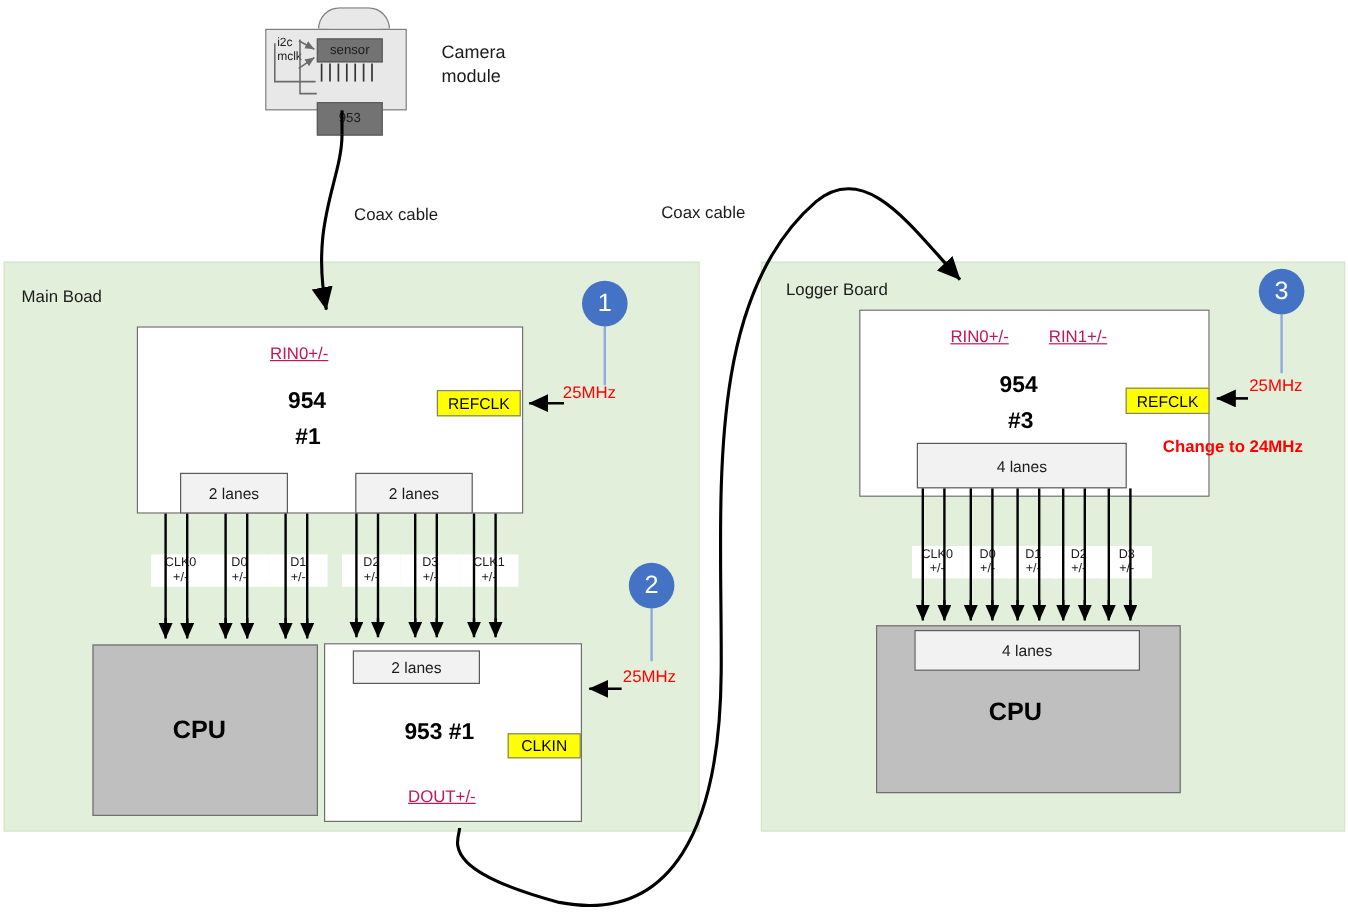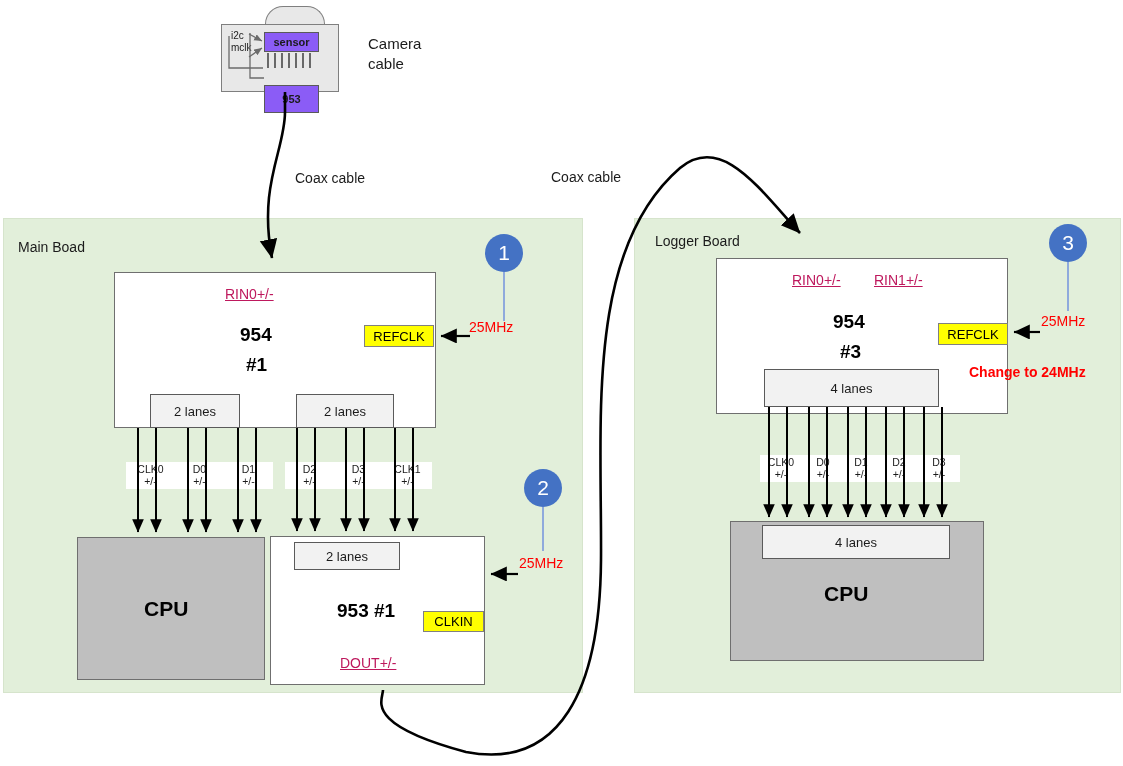--- a/index.html
+++ b/index.html
@@ -126,28 +126,27 @@
     border: 1px solid #7f7f7f;
   }
   .cam-lens-base {
     position: absolute;
     background: #E8E8E8;
     border: 1px solid #7f7f7f;
     border-bottom: none;
   }
   .cam-inner {
     position: absolute;
-    background: #8b5cf6;
+    background: #737373;
     border: 1px solid #5a5a5a;
     display: flex;
     align-items: center;
     justify-content: center;
     font-size: 11px;
     color: #1b1b1b;
-    font-weight: bold;
   }
   .cam-tiny {
     position: absolute;
     font-size: 10px;
     color: #1b1b1b;
     white-space: nowrap;
   }
   .cam-caption {
     position: absolute;
     font-size: 15px;
@@ -174,21 +173,21 @@
   </div>
   <div class="cam-inner" style="left:264px; top:69px; width:55px; height:28px;margin-top:16px;">
     <span>953</span>
   </div>
 
   <div class="cam-tiny" style="left:231px; top:30px;">i2c</div>
   <div class="cam-tiny" style="left:231px; top:42px;">mclk</div>
 
   <div class="cam-caption" style="left:368px; top:34px;">
     <div>Camera</div>
-    <div>cable</div>
+    <div>module</div>
   </div>
 
   <div class="coax-label" style="left:295px; top:170px;">Coax cable</div>
   <div class="coax-label" style="left:551px; top:169px;">Coax cable</div>
 
   <div class="board" style="left:3px; top:218px; width:580px; height:475px;"></div>
   <div class="board-label" style="left:18px; top:239px;">Main Boad</div>
 
   <div class="chip" style="left:114px; top:272px; width:322px; height:156px;"></div>
   <div class="txt" style="left:225px; top:286px;">RIN0+/-</div>

